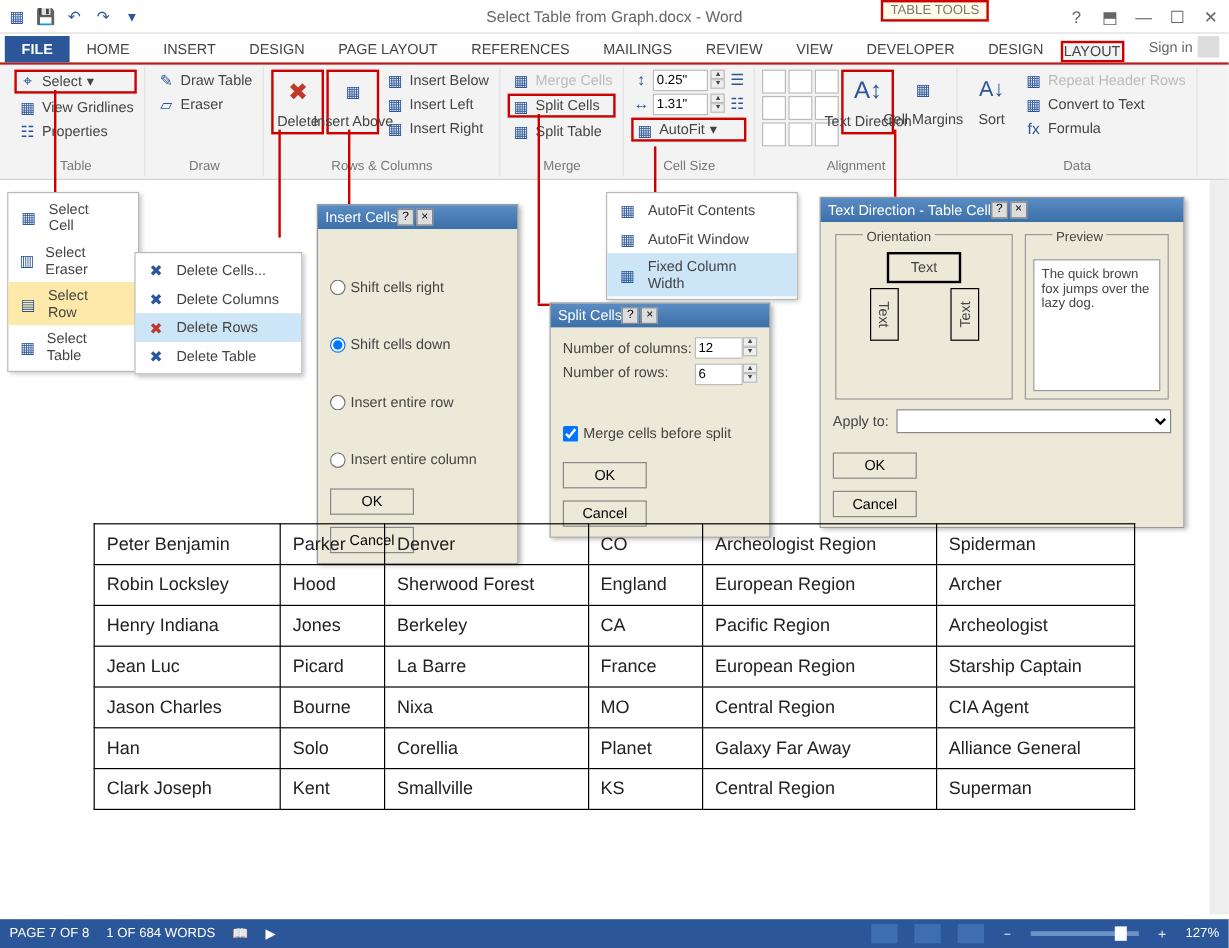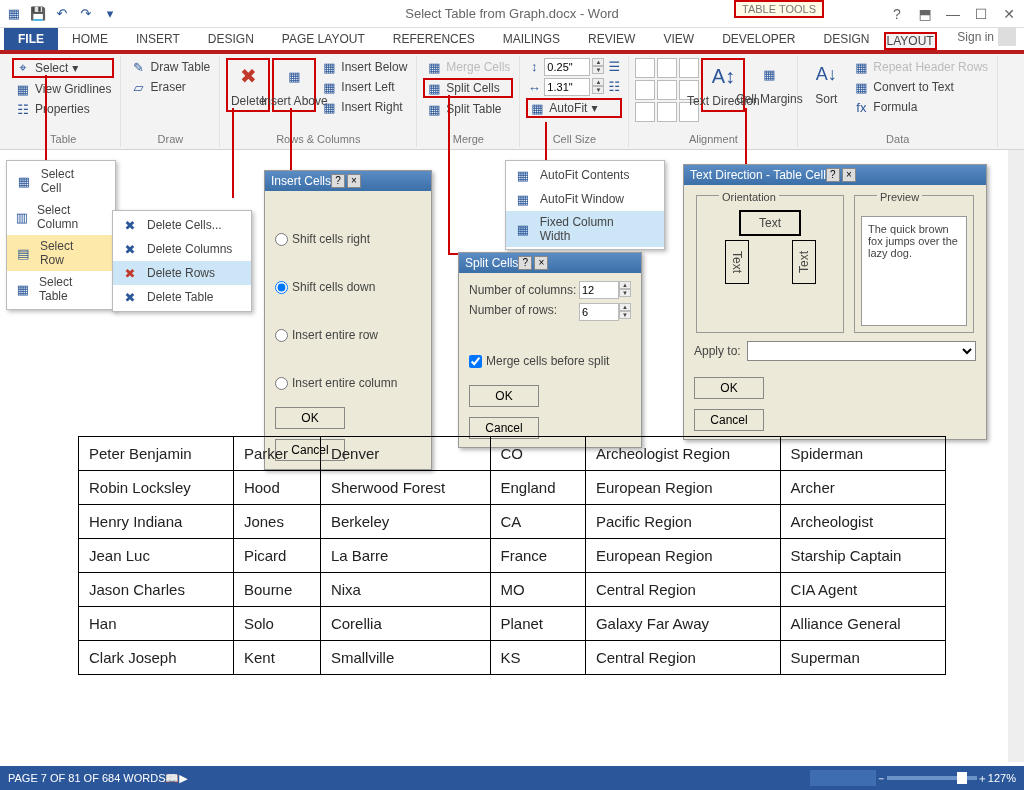--- a/index.html
+++ b/index.html
@@ -8,21 +8,21 @@
 
 .titlebar { height: 28px; background: #fff; display: flex; align-items: center; padding: 0 4px; border-bottom: 1px solid #ddd; position: relative;}
 .qat { display: flex; gap: 4px; align-items: center; }
 .qat-btn { width: 20px; height: 20px; display:flex; align-items:center; justify-content:center; color:#2b579a; font-size:13px;}
 .title-center { position:absolute; left:50%; transform:translateX(-50%); color:#666; font-size:13px;}
 .title-right { margin-left:auto; display:flex; gap:6px; align-items:center;}
 .tabletools { position:absolute; right:200px; top:0; border:2px solid #c00; padding:1px 6px; font-size:11px; background:#fffbe6; color:#777;}
 .win-btn { width:22px; text-align:center; color:#666; font-size:14px;}
 
 
-.ribtabs { height:26px; display:flex; align-items:flex-end; padding-left:4px; background:#fff; border-bottom:4px solid #b91c1c;}
+.ribtabs { height:26px; display:flex; align-items:flex-end; padding-left:4px; background:#fff; border-bottom:2px solid #b91c1c;}
 .ribtab { padding:4px 14px; font-size:12px; color:#444; cursor:pointer;}
 .ribtab.file { background:#2b579a; color:#fff; font-weight:bold;}
 .ribtab.hl { border:2px solid #c00;}
 .ribtab.active { background:#f3f3f3;}
 .signin { margin-left:auto; padding:4px 8px; color:#666; display:flex; align-items:center; gap:4px;}
 .signin .ava { width:18px; height:18px; background:#ddd;}
 
 
 .ribbon { height:96px; background:#f3f3f3; border-bottom:1px solid #d4d4d4; display:flex; padding:2px 6px;}
 .group { border-right:1px solid #e2e2e2; padding:2px 6px; display:flex; flex-direction:column; position:relative;}
@@ -62,21 +62,21 @@
 table.wt { border-collapse:collapse; width:100%;}
 table.wt td { border:1px solid #000; padding:8px 10px; font-size:15px; color:#222;}
 
 
 .redline { position:absolute; background:#c00;}
 
 
 .vscroll { position:absolute; right:0; top:150px; bottom:28px; width:16px; background:#eee;}
 
 
-.status { position:absolute; left:0; right:0; bottom:0; height:24px; background:#2b579a; color:#fff; display:flex; align-items:center; padding:0 8px; font-size:11px; gap:0;}
+.status { position:absolute; left:0; right:0; bottom:0; height:24px; background:#2b579a; color:#fff; display:flex; align-items:center; padding:0 8px; font-size:11px; gap:14px;}
 .status .spacer{flex:1;}
 .status .vbtn{width:22px;height:16px;background:#3f6db2;}
 .status .zoom-track{width:90px;height:4px;background:#6b93c7;position:relative;}
 .status .zoom-track .thumb{position:absolute;right:10px;top:-4px;width:10px;height:12px;background:#fff;}
 
 .fieldset { border:1px solid #999; padding:6px; margin:2px;}
 .fieldset .lg{ font-size:11px; position:relative; top:-12px; background:#ece9d8; padding:0 3px;margin-left:16px;}
 .textbtn { border:2px solid #000; padding:4px 18px; font-size:12px; background:#ece9d8;}
 .vert { writing-mode:vertical-rl; padding:10px 4px; border:1px solid #000; background:#ece9d8; font-size:12px;}
 </style>
@@ -276,21 +276,21 @@
 <div class="redline" style="left:508px;top:160px;width:39px;height:2px"></div>
 <div class="redline" style="left:745px;top:108px;width:2px;height:58px"></div>
 
 <div class="menu" style="left:6px; top:160px; width:110px;">
   <div class="mi">
       <span class="ico">▦</span>
       <span>Select Cell</span>
     </div>
   <div class="mi">
       <span class="ico">▥</span>
-      <span>Select Column</span>
+      <span>Select Eraser</span>
     </div>
   <div class="mi sel">
       <span class="ico">▤</span>
       <span>Select Row</span>
     </div>
   <div class="mi">
       <span class="ico">▦</span>
       <span>Select Table</span>
     </div>
 </div>

